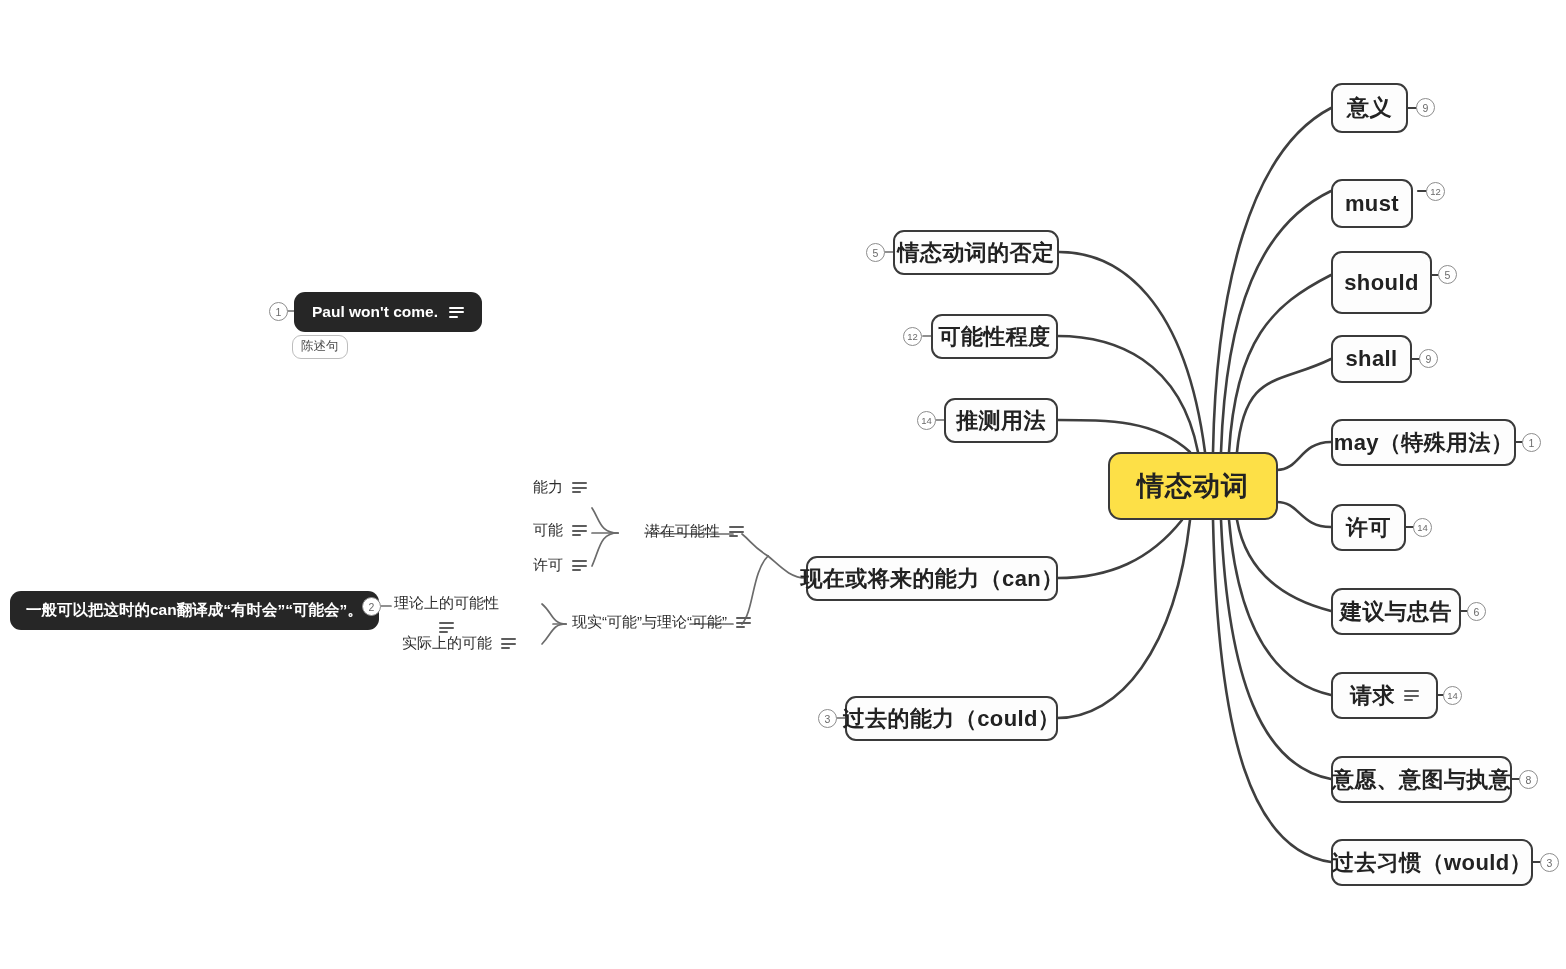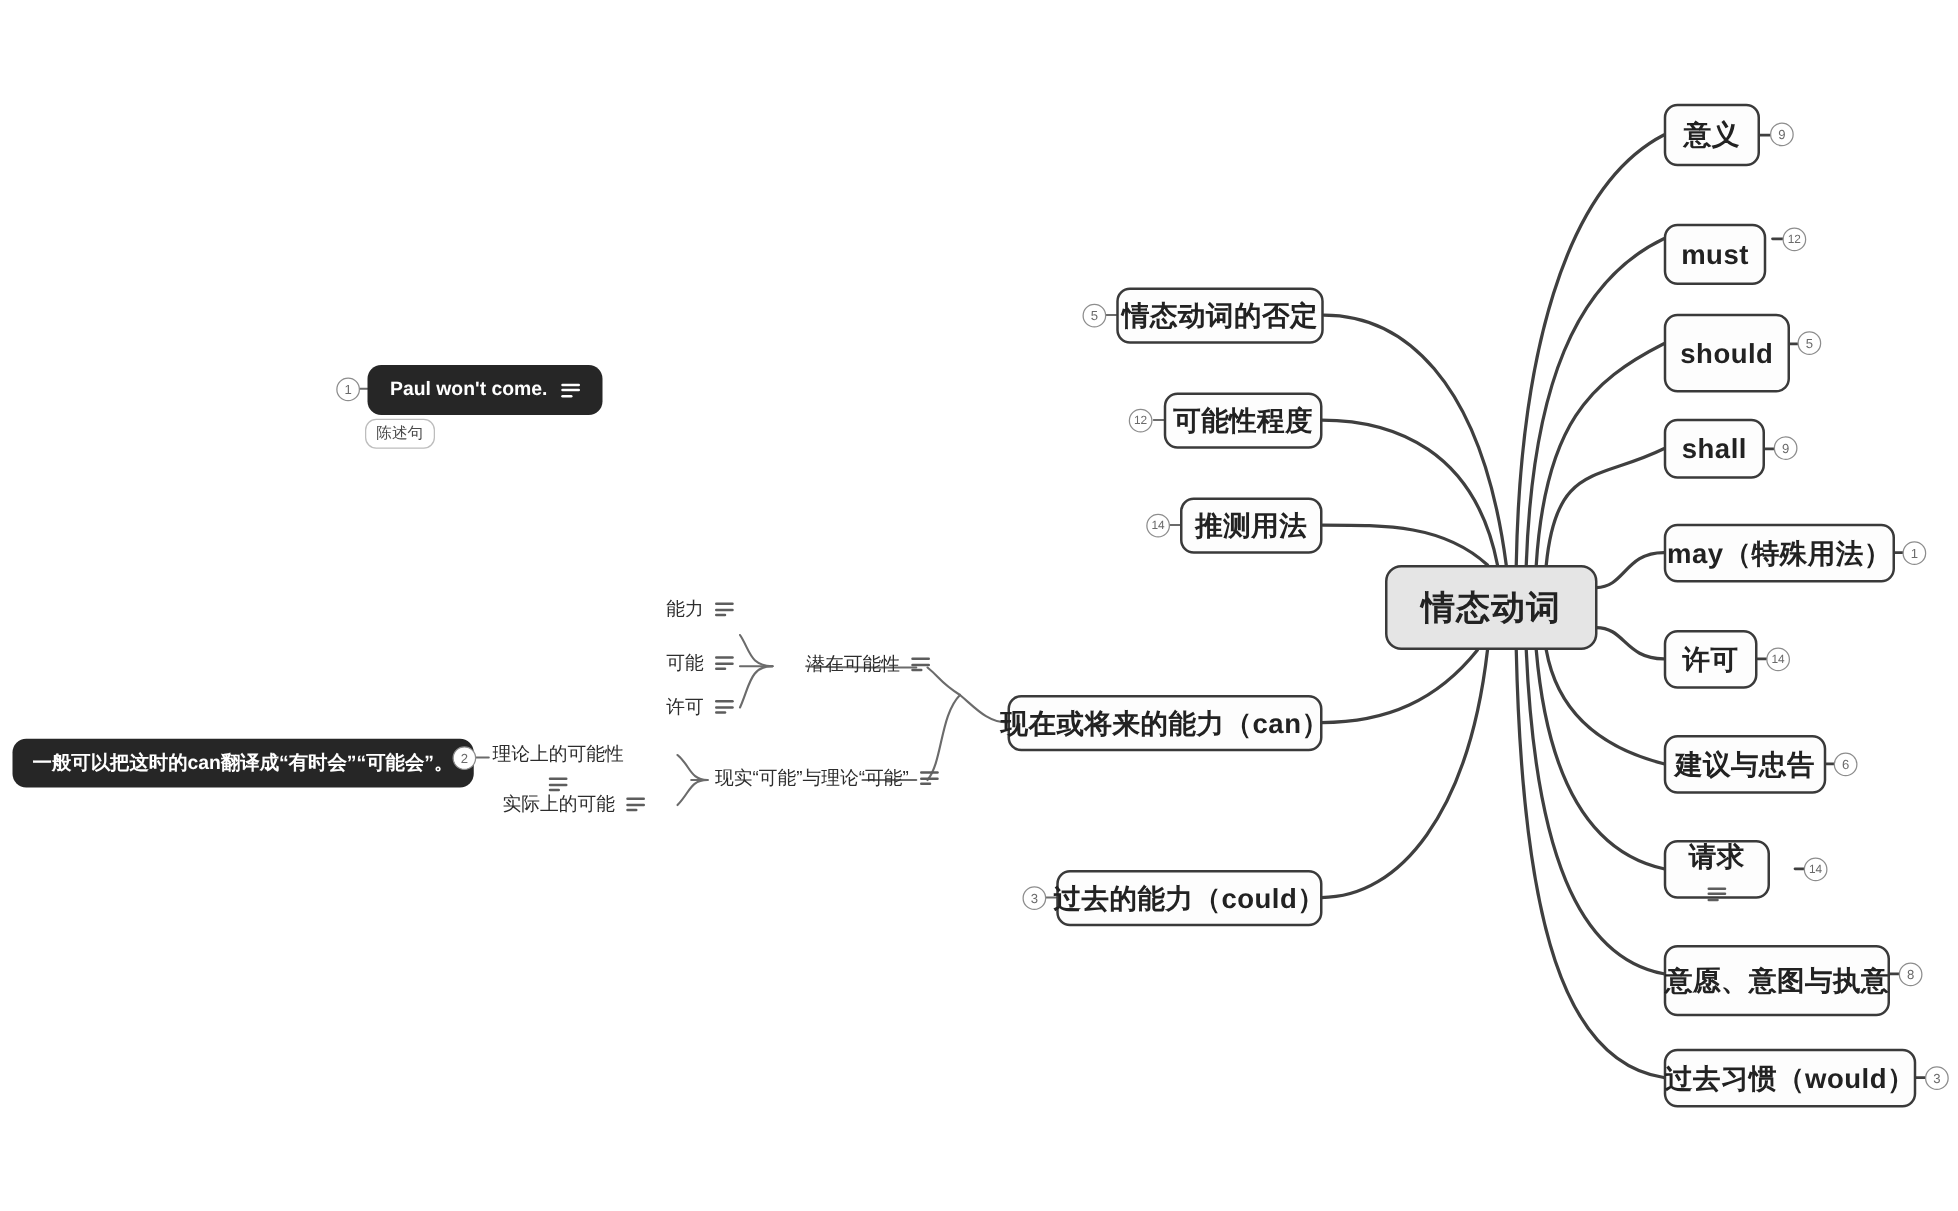--- a/index.html
+++ b/index.html
@@ -35,21 +35,21 @@
     color: #222222;
     font-weight: 700;
     white-space: nowrap;
     z-index: 3;
   }
   .node.root {
     border-width: 2.8px;
     border-radius: 13px;
     font-size: 27px;
     letter-spacing: 1px;
-    background: #e5e5e5;
+    background: #fde047;
   }
   .node.lvl1 { font-size: 22px; letter-spacing: .4px; }
 
   
   .leaf {
     position: absolute;
     display: flex;
     align-items: center;
     gap: 9px;
     font-size: 15px;
@@ -254,31 +254,31 @@
   <div class="node lvl1" style="left:1331px; top:504px; width:75px; height:47px;">
     <span>许可</span>
   </div>
   <div class="badge wide" style="left:1413px; top:518px;">14</div>
 
   <div class="node lvl1" style="left:1331px; top:588px; width:130px; height:47px;">
     <span>建议与忠告</span>
   </div>
   <div class="badge" style="left:1467px; top:602px;">6</div>
 
-  <div class="node lvl1" style="left:1331px; top:672px; width:85px; height:47px;flex-direction:column;">
+  <div class="node lvl1" style="left:1331px; top:672px; width:107px; height:47px;">
     <span>请求</span>
     <span class="note-icon muted">
         <i></i>
         <i></i>
         <i></i>
       </span>
   </div>
   <div class="badge wide" style="left:1443px; top:686px;">14</div>
 
-  <div class="node lvl1" style="left:1331px; top:756px; width:181px; height:57px;">
+  <div class="node lvl1" style="left:1331px; top:756px; width:181px; height:47px;">
     <span>意愿、意图与执意</span>
   </div>
   <div class="badge" style="left:1519px; top:770px;">8</div>
 
   <div class="node lvl1" style="left:1331px; top:839px; width:202px; height:47px;">
     <span>过去习惯（would）</span>
   </div>
   <div class="badge" style="left:1540px; top:853px;">3</div>
 
   <div class="leaf" style="left:645px; top:522px;">

